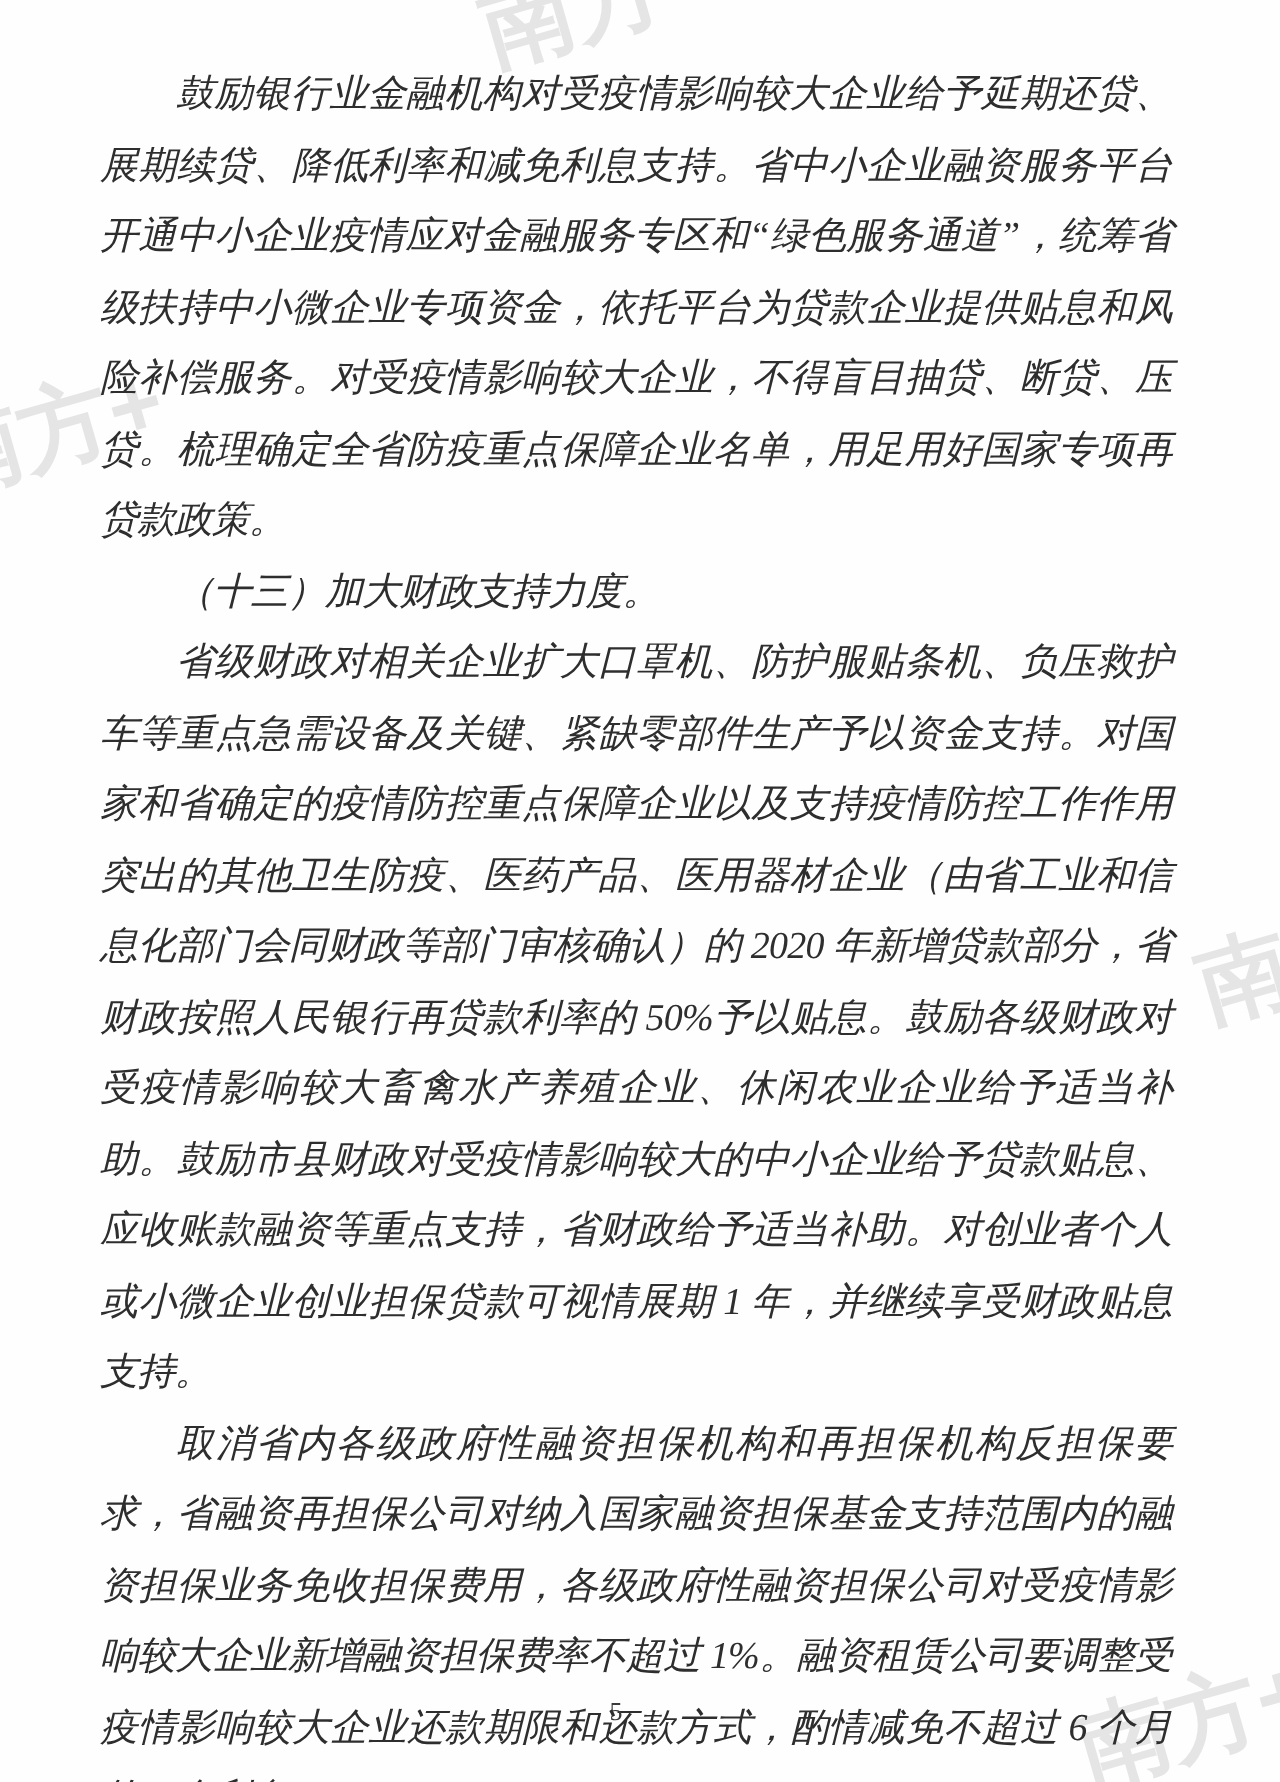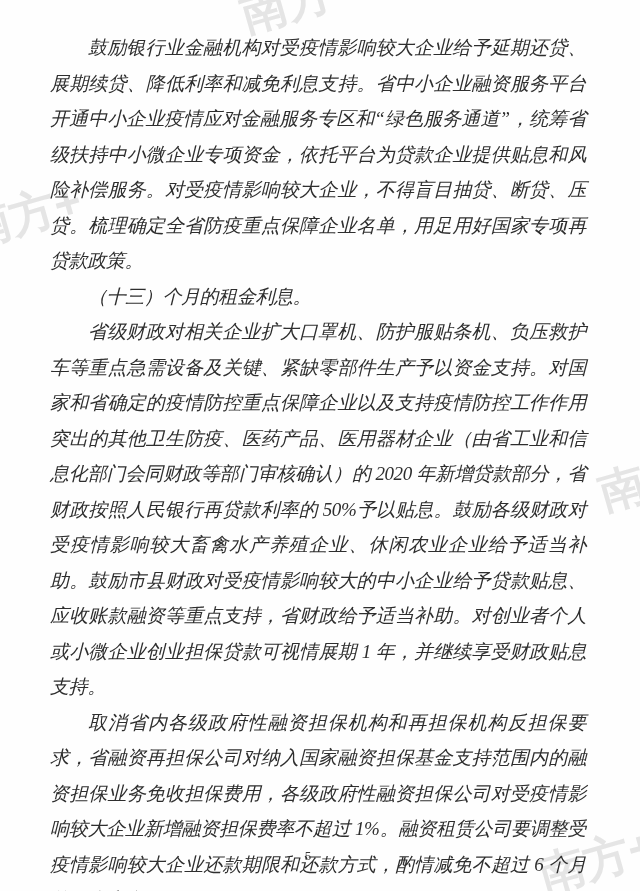--- a/index.html
+++ b/index.html
@@ -63,20 +63,20 @@
 
 <div class="page">
 
   <span class="watermark wm-top">南方+</span>
   <span class="watermark wm-left">南方+</span>
   <span class="watermark wm-right">南方+</span>
   <span class="watermark wm-bottom">南方+</span>
 
   <div class="content">
     <p>鼓励银行业金融机构对受疫情影响较大企业给予延期还贷、展期续贷、降低利率和减免利息支持。省中小企业融资服务平台开通中小企业疫情应对金融服务专区和“绿色服务通道”，统筹省级扶持中小微企业专项资金，依托平台为贷款企业提供贴息和风险补偿服务。对受疫情影响较大企业，不得盲目抽贷、断贷、压贷。梳理确定全省防疫重点保障企业名单，用足用好国家专项再贷款政策。</p>
-    <p>（十三）个月的租金利息。</p>
+    <p>（十三）加大财政支持力度。</p>
     <p>省级财政对相关企业扩大口罩机、防护服贴条机、负压救护车等重点急需设备及关键、紧缺零部件生产予以资金支持。对国家和省确定的疫情防控重点保障企业以及支持疫情防控工作作用突出的其他卫生防疫、医药产品、医用器材企业（由省工业和信息化部门会同财政等部门审核确认）的 2020 年新增贷款部分，省财政按照人民银行再贷款利率的 50%予以贴息。鼓励各级财政对受疫情影响较大畜禽水产养殖企业、休闲农业企业给予适当补助。鼓励市县财政对受疫情影响较大的中小企业给予贷款贴息、应收账款融资等重点支持，省财政给予适当补助。对创业者个人或小微企业创业担保贷款可视情展期 1 年，并继续享受财政贴息支持。</p>
     <p>取消省内各级政府性融资担保机构和再担保机构反担保要求，省融资再担保公司对纳入国家融资担保基金支持范围内的融资担保业务免收担保费用，各级政府性融资担保公司对受疫情影响较大企业新增融资担保费率不超过 1%。融资租赁公司要调整受疫情影响较大企业还款期限和还款方式，酌情减免不超过 6 个月的租金利息，</p>
   </div>
 
   <div class="page-number">5</div>
 
 </div>
 
 </body></html>

